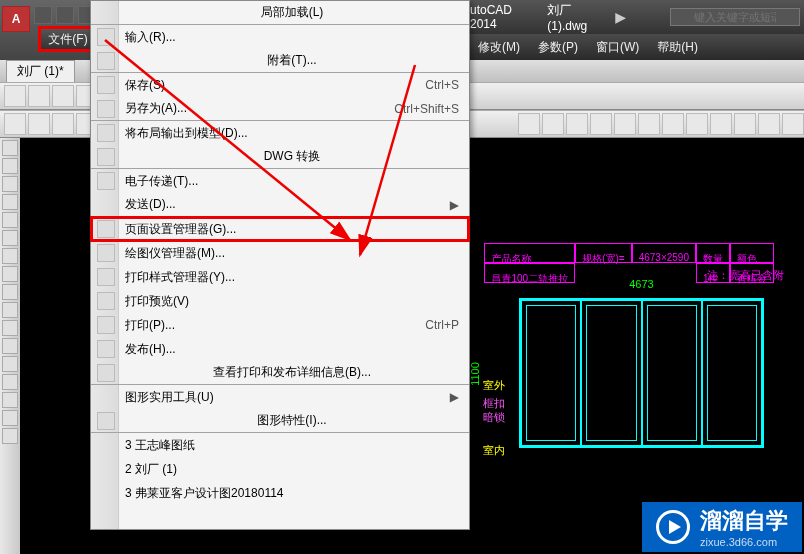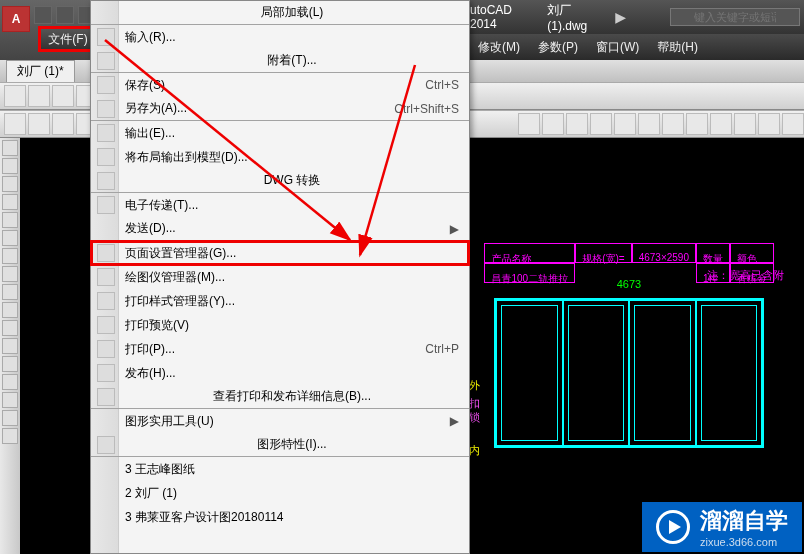--- a/index.html
+++ b/index.html
@@ -37,21 +37,21 @@
 .menu .mi { display:flex; align-items:center; height:24px; padding: 0 10px 0 34px; position:relative; cursor:pointer; }
 .menu .mi.sep-after { border-bottom: 1px solid #a3a3a3; justify-content: center; }
 .menu .mi .ico { position:absolute; left:6px; top:3px; width:18px; height:18px; background:#ddd; border:1px solid #bbb; }
 .menu .mi .shc { margin-left:auto; color:#555; }
 .menu .mi .arrow { margin-left:auto; color:#555; }
 .menu .mi.hl { outline: 3px solid #e00; outline-offset:-2px; }
 .menu .icon-strip { position:absolute; left:0; top:0; bottom:0; width:28px; background:linear-gradient(to right,#e8e8e8,#dcdcdc); border-right:1px solid #ccc; }
 
 .red-arrow { position:absolute; z-index:30; pointer-events:none; }
 
-.drawing { position:absolute; right: 40px; top: 140px; width: 270px; }
+.drawing { position:absolute; right: 40px; top: 140px; width: 245px; }
 .dim-top { color:#0f0; font-size:11px; text-align:center; }
 .door { display:flex; border:2px solid #0ff; height:150px; margin-top:8px; position:relative;}
 .panel { flex:1; border:1px solid #0ff; position:relative;}
 .panel-inner { position:absolute; left:4px; right:4px; top:4px; bottom:4px; border:1px solid #0ff;}
 .table-anno { position:absolute; right:30px; top:105px; display:flex; font-size:10px; }
 .table-anno .cell { border:1px solid #f0f; padding:8px 6px; color:#f0f; height:20px; }
 .side-label { color:#ff0; position:absolute; font-size:11px; }
 .bottom-note { color:#f0f; font-size:11px; position:absolute; }
 .green-txt { color:#0f0; font-size:10px; }
 .magenta-txt { color:#f0f; font-size:10px;}
@@ -208,24 +208,20 @@
       <span>保存(S)</span>
       <span class="shc">Ctrl+S</span>
     </div>
   <div class="mi sep-after">
       <span class="ico"></span>
       <span>另存为(A)...</span>
       <span class="shc">Ctrl+Shift+S</span>
     </div>
   <div class="mi">
       <span class="ico"></span>
-      <span>输出(E)...</span>
-    </div>
-  <div class="mi">
-      <span class="ico"></span>
       <span>将布局输出到模型(D)...</span>
     </div>
   <div class="mi sep-after">
       <span class="ico"></span>
       <span>DWG 转换</span>
     </div>
   <div class="mi">
       <span class="ico"></span>
       <span>电子传递(T)...</span>
     </div>

